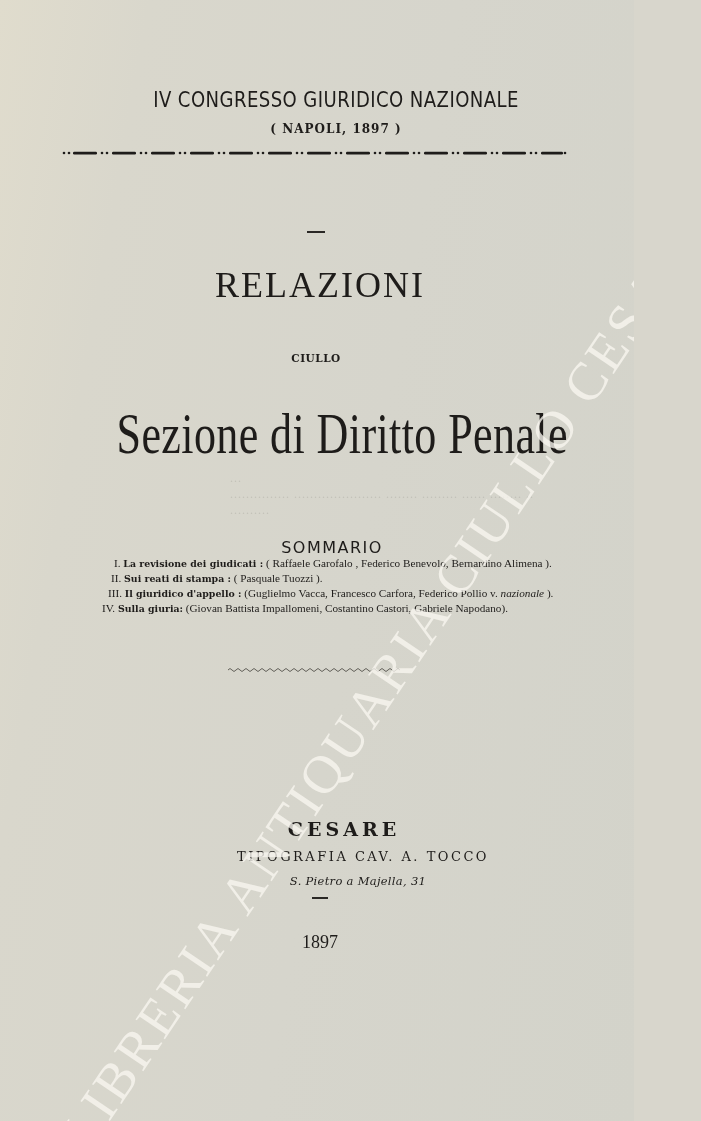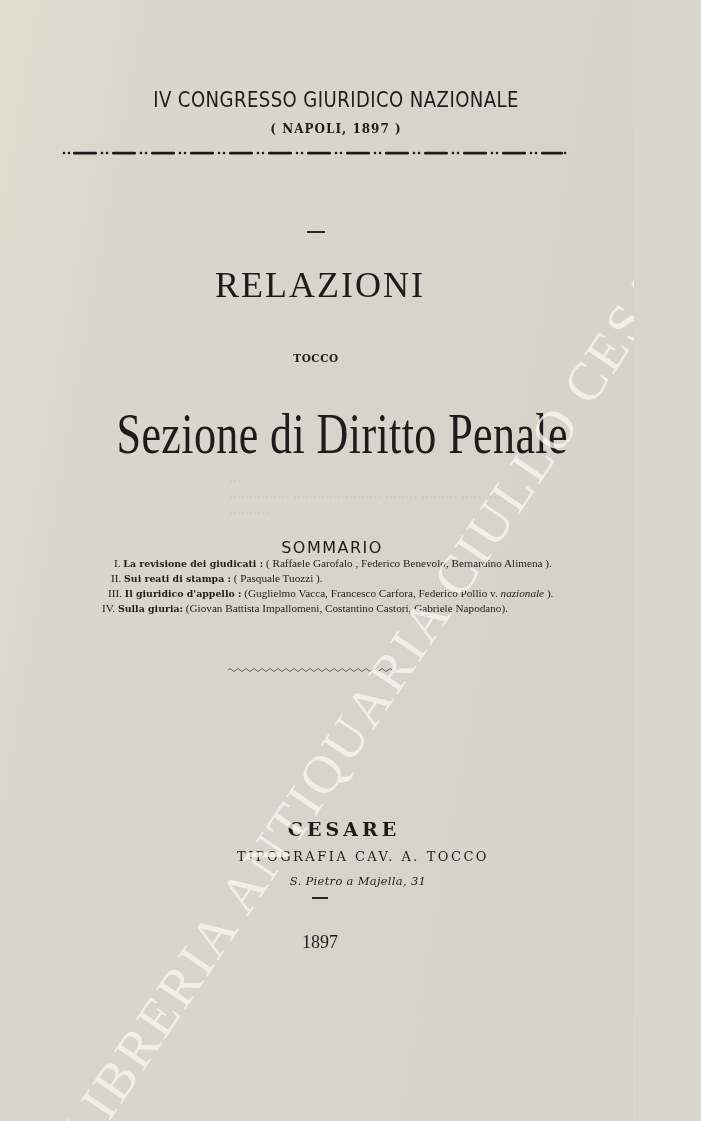--- a/index.html
+++ b/index.html
@@ -111,21 +111,21 @@
           <circle cx="474" cy="3" r="1.3"></circle>
         <rect x="479" y="1.8" width="22" height="2.6" rx="1.2"></rect>
         <circle cx="503" cy="3" r="1.3"></circle>
       </g>
     </svg>
   </div>
 
   <div class="short-rule"></div>
 
   <div class="center relazioni">RELAZIONI</div>
-  <div class="center della">TOCCO</div>
+  <div class="center della">CIULLO</div>
   <div class="center sezione">Sezione di Diritto Penale</div>
 
   <div class="ghost">
     <div>...                                            </div>
     <div>...............  ......................  ........  .........  ......  ........ ..</div>
     <div>..........</div>
   </div>
 
   <div class="center sommario">SOMMARIO</div>
 

